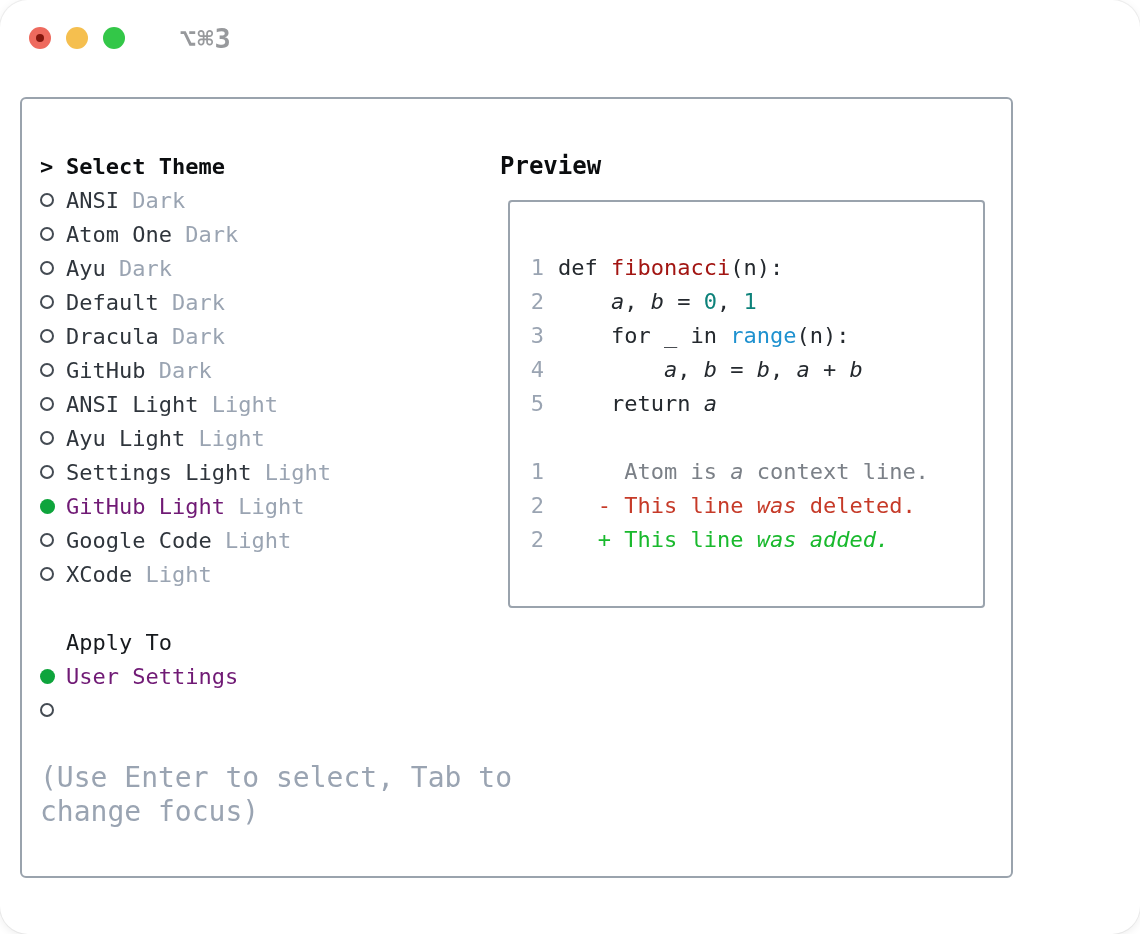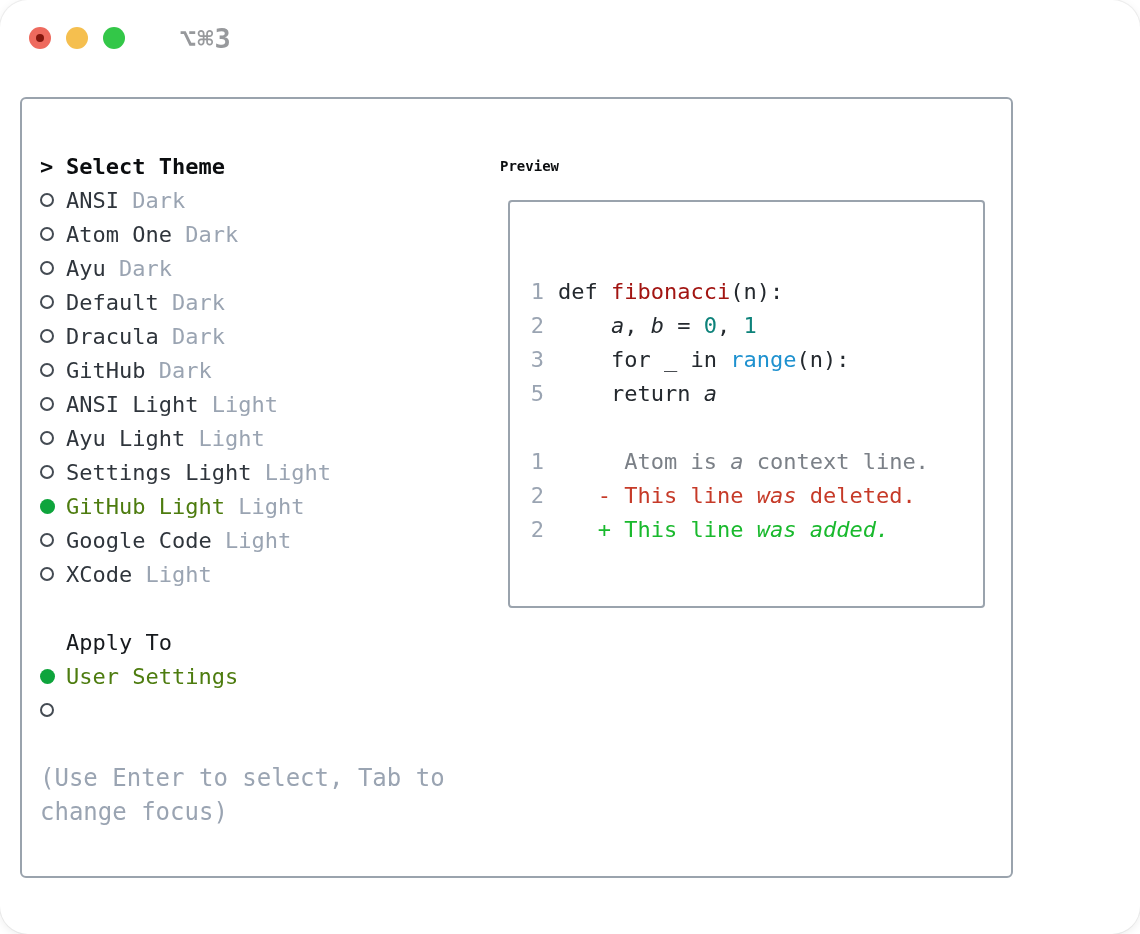--- a/index.html
+++ b/index.html
@@ -21,31 +21,31 @@
          border:2px solid #9aa3ad;border-radius:6px;background:#ffffff;box-sizing:border-box;}
   
   .left-col{position:absolute;left:18px;top:50px;width:440px;}
   .trow{height:34px;display:flex;align-items:center;font-size:22px;white-space:pre;}
   .pfx{width:26px;display:flex;align-items:center;}
   .radio{box-sizing:border-box;width:14px;height:14px;border:2px solid #444b53;border-radius:50%;}
   .radio.on{width:15px;height:15px;border:none;background:#0ea43c;}
   .hdr-prefix{font-weight:700;color:#0b0d0f;font-size:22px;}
   .hdr-label{font-weight:700;color:#0b0d0f;}
   .t-name{color:#2f353c;}
-  .t-name.sel{color:#4d7c0f;}
+  .t-name.sel{color:#701a75;}
   .t-variant{color:#9aa4b2;text-align:center;}
   .apply-label{color:#16191d;text-align:center;}
   .spacer{height:34px;}
-  .hint-line{height:34px;line-height:34px;font-size:24px;color:#9aa4b2;white-space:pre;}
+  .hint-line{height:34px;line-height:34px;font-size:28px;color:#9aa4b2;white-space:pre;}
   
   .preview-label{position:absolute;left:478px;top:50px;height:34px;line-height:34px;
-                 font-size:14px;font-weight:700;color:#0b0d0f;}
+                 font-size:24px;font-weight:700;color:#0b0d0f;}
   .preview-box{position:absolute;left:486px;top:101px;width:477px;height:408px;
                border:2px solid #9aa3ad;border-radius:4px;background:#ffffff;
-               box-sizing:border-box;padding-top:73px;}
+               box-sizing:border-box;padding-top:49px;}
   .crow{height:34px;line-height:34px;font-size:22px;white-space:pre;}
   .ln{display:inline-block;width:34px;margin-right:14px;text-align:right;color:#9aa4b2;}
   .c-def{color:#24292e;}
   .c-red{color:#a21512;}
   .c-teal{color:#0d827a;}
   .c-blue{color:#1e91cf;}
   .c-ctx{color:#7b8087;}
   .c-del{color:#c63a28;}
   .c-add{color:#19b92d;}
   .it{font-style:italic;}
@@ -103,20 +103,21 @@
       <div class="hint-line">change focus)</div>
     </div>
 
     <div class="preview-label">Preview</div>
 
     <div class="preview-box">
       <div id="code-lines">
           <div class="crow"><span class="ln">1</span><span class="c-def">def </span><span class="c-red">fibonacci</span><span class="c-def">(n):</span></div>
           <div class="crow"><span class="ln">2</span><span class="c-def">    </span><span class="c-def it">a</span><span class="c-def">, </span><span class="c-def it">b</span><span class="c-def"> = </span><span class="c-teal">0</span><span class="c-def">, </span><span class="c-teal">1</span></div>
           <div class="crow"><span class="ln">3</span><span class="c-def">    for _ in </span><span class="c-blue">range</span><span class="c-def">(n):</span></div>
+          <div class="crow"><span class="ln">4</span><span class="c-def">        </span><span class="c-def it">a</span><span class="c-def">, </span><span class="c-def it">b</span><span class="c-def"> = </span><span class="c-def it">b</span><span class="c-def">, </span><span class="c-def it">a</span><span class="c-def"> + </span><span class="c-def it">b</span></div>
           <div class="crow"><span class="ln">5</span><span class="c-def">    return </span><span class="c-def it">a</span></div>
           <div class="crow"><span class="ln"></span></div>
           <div class="crow"><span class="ln">1</span><span class="c-ctx">     Atom is </span><span class="c-ctx it">a</span><span class="c-ctx"> context line.</span></div>
           <div class="crow"><span class="ln">2</span><span class="c-del">   - This line </span><span class="c-del it">was</span><span class="c-del"> deleted.</span></div>
           <div class="crow"><span class="ln">2</span><span class="c-add">   + This line </span><span class="c-add it">was</span><span class="c-add"> </span><span class="c-add it">added.</span></div>
         </div>
     </div>
 
   </div>
 </div>

